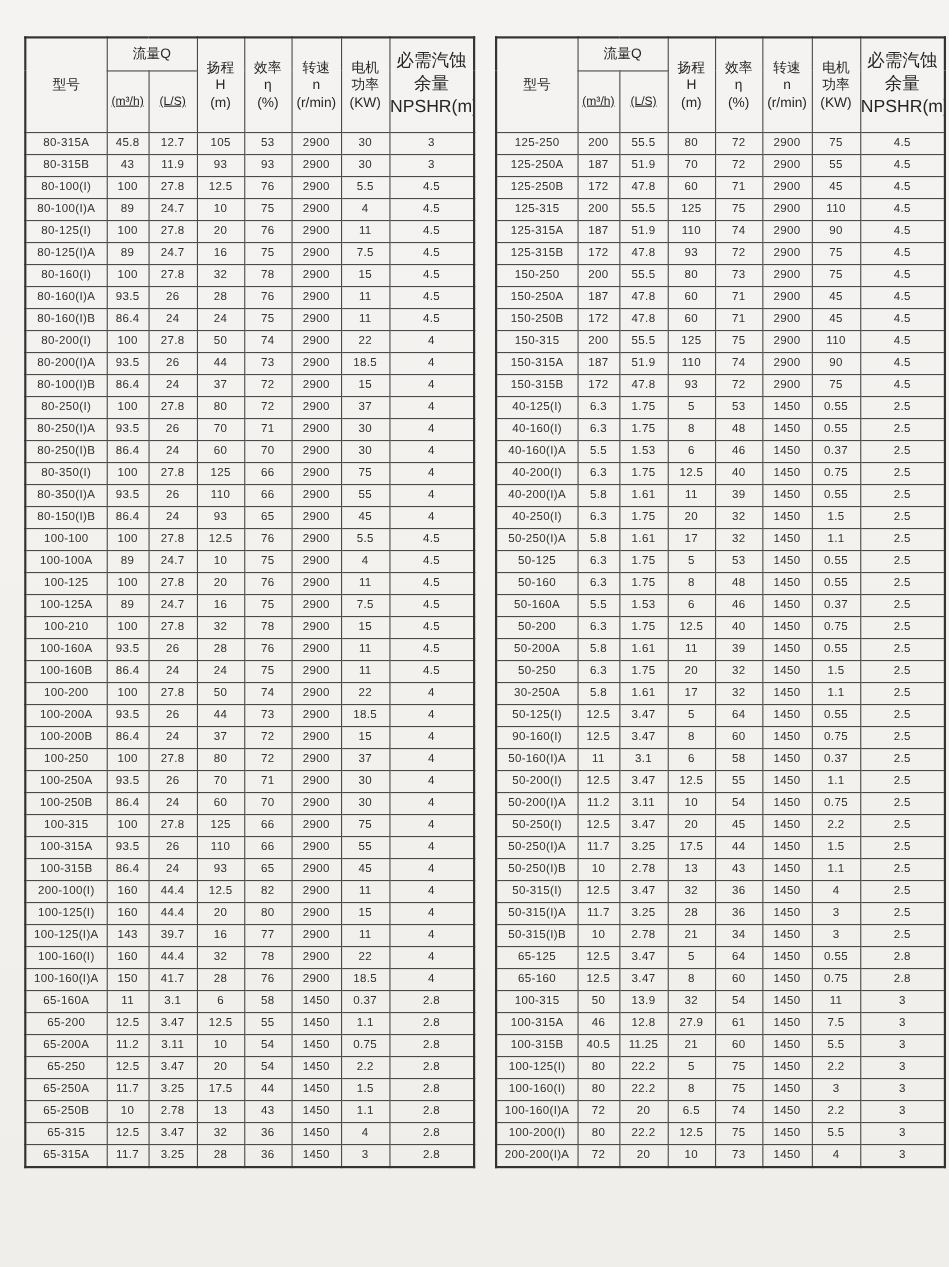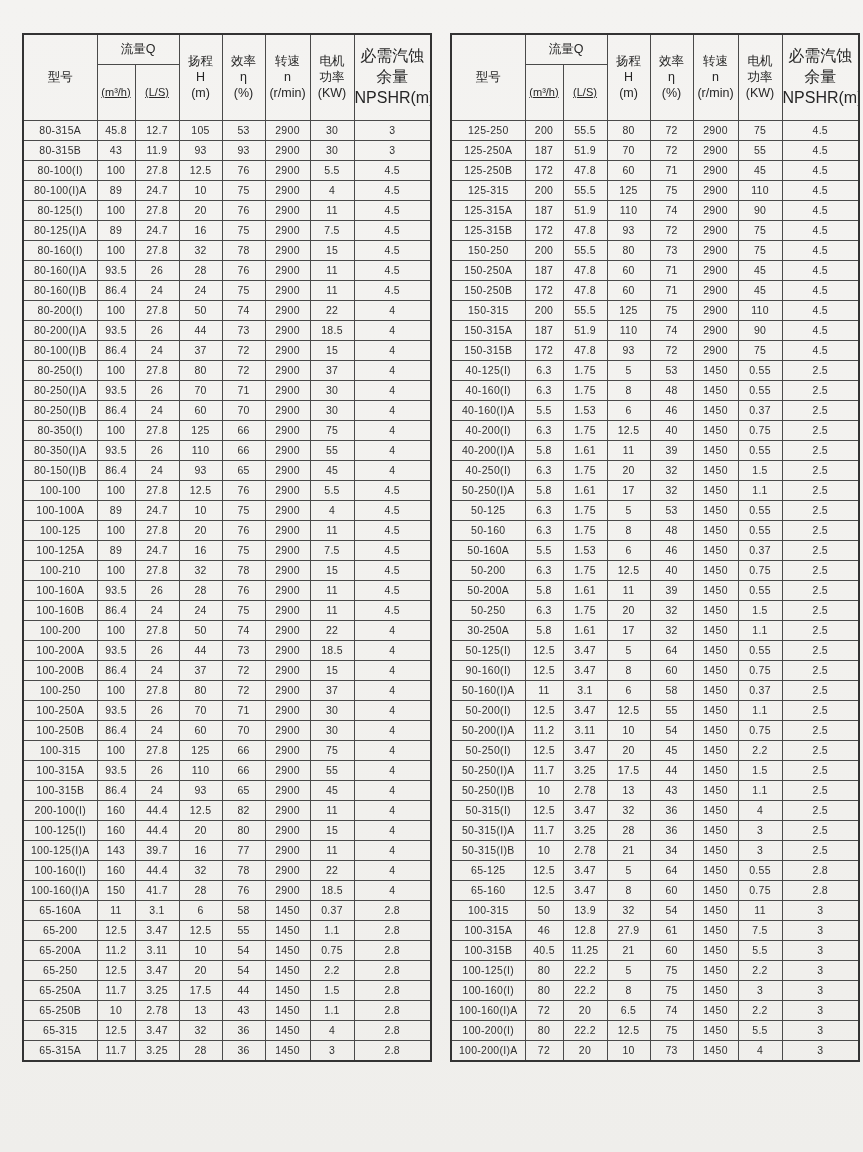--- a/index.html
+++ b/index.html
@@ -1043,21 +1043,21 @@
         <td class="model">100-200(I)</td>
         <td>80</td>
         <td>22.2</td>
         <td>12.5</td>
         <td>75</td>
         <td>1450</td>
         <td>5.5</td>
         <td>3</td>
       </tr>
       <tr>
-        <td class="model">100-200(I)A</td>
+        <td class="model">200-200(I)A</td>
         <td>72</td>
         <td>20</td>
         <td>10</td>
         <td>73</td>
         <td>1450</td>
         <td>4</td>
         <td>3</td>
       </tr>
     </tbody>
 </table>

